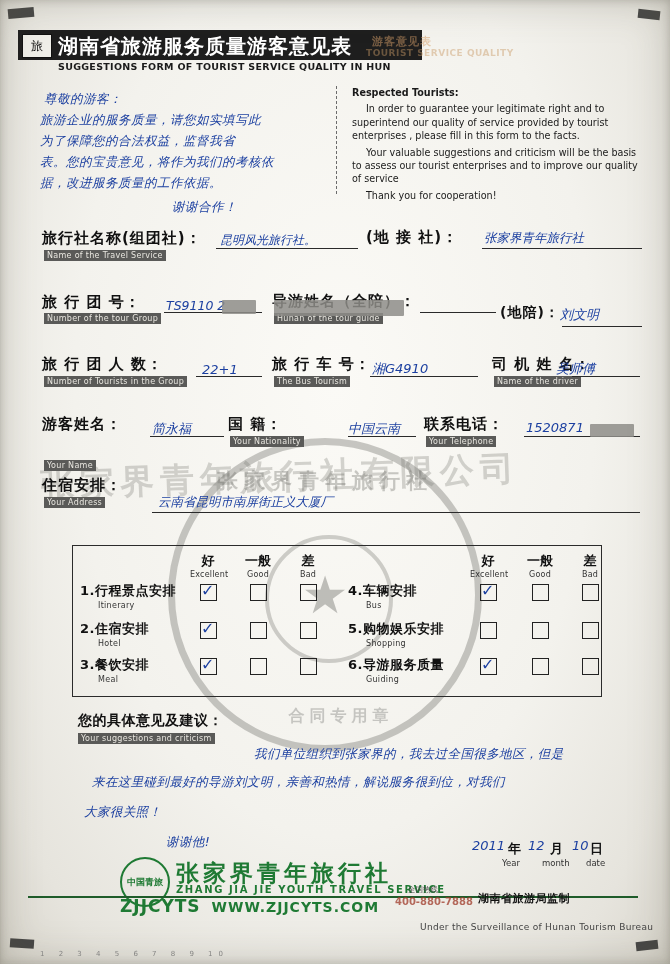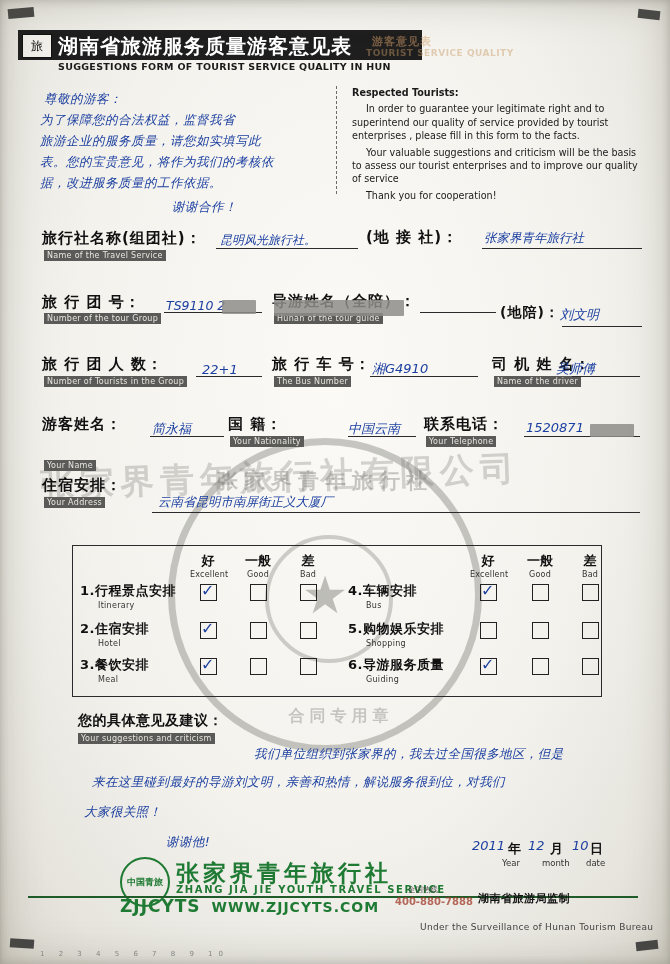--- a/index.html
+++ b/index.html
@@ -209,22 +209,22 @@
     <div class="hdr-band"></div>
     <div class="hdr-logo">旅</div>
     <div class="hdr-title">湖南省旅游服务质量游客意见表</div>
     <div class="hdr-sub">SUGGESTIONS FORM OF TOURIST SERVICE QUALITY IN HUN</div>
   </div>
   <div class="hdr-ghost">游客意见表</div>
   <div class="hdr-ghost2">TOURIST SERVICE QUALITY</div>
 
   <div class="intro-left">
     <div class="hand intro-line" style="margin-left:4px">尊敬的游客：</div>
+    <div class="hand intro-line">旅游企业的服务质量，请您如实填写此</div>
     <div class="hand intro-line">为了保障您的合法权益，监督我省</div>
-    <div class="hand intro-line">旅游企业的服务质量，请您如实填写此</div>
     <div class="hand intro-line">表。您的宝贵意见，将作为我们的考核依</div>
     <div class="hand intro-line">据，改进服务质量的工作依据。</div>
   </div>
   <div class="hand intro-line" style="position:absolute;left:172px;top:196px;">谢谢合作！</div>
 
   <div class="divider-v"></div>
 
   <div class="intro-right">
     <p><b>Respected Tourists:</b></p>
     <p style="text-indent:14px">In order to guarantee your legitimate right and to superintend our quality of service provided by tourist enterprises , please  fill  in this form to the facts.</p>
@@ -268,21 +268,21 @@
   <span class="lbl-cn" style="position:absolute;left:500px;top:304px;font-size:14px;">(地陪)：</span>
   <div class="underline" style="left:562px;top:326px;width:80px;"></div>
   <span class="ink" style="left:560px;top:306px;">刘文明</span>
 
   <span class="lbl-cn" style="position:absolute;left:42px;top:355px;">旅 行 团 人 数：</span>
   <span class="lbl-en" style="position:absolute;left:44px;top:376px;">Number of Tourists in the Group</span>
   <div class="underline" style="left:196px;top:376px;width:66px;"></div>
   <span class="ink" style="left:202px;top:362px;">22+1</span>
 
   <span class="lbl-cn" style="position:absolute;left:272px;top:355px;">旅 行 车 号：</span>
-  <span class="lbl-en" style="position:absolute;left:274px;top:376px;">The Bus Number</span>
+  <span class="lbl-en" style="position:absolute;left:274px;top:376px;">The Bus Tourism</span>
   <div class="underline" style="left:370px;top:376px;width:108px;"></div>
   <span class="ink" style="left:372px;top:360px;">湘G4910</span>
 
   <span class="lbl-cn" style="position:absolute;left:492px;top:355px;">司 机 姓 名：</span>
   <span class="lbl-en" style="position:absolute;left:494px;top:376px;">Name of the driver</span>
   <div class="underline" style="left:572px;top:376px;width:68px;"></div>
   <span class="ink" style="left:556px;top:360px;">吴师傅</span>
 
   <span class="lbl-cn" style="position:absolute;left:42px;top:415px;">游客姓名：</span>
   <span class="lbl-en" style="position:absolute;left:44px;top:460px;">Your  Name</span>

